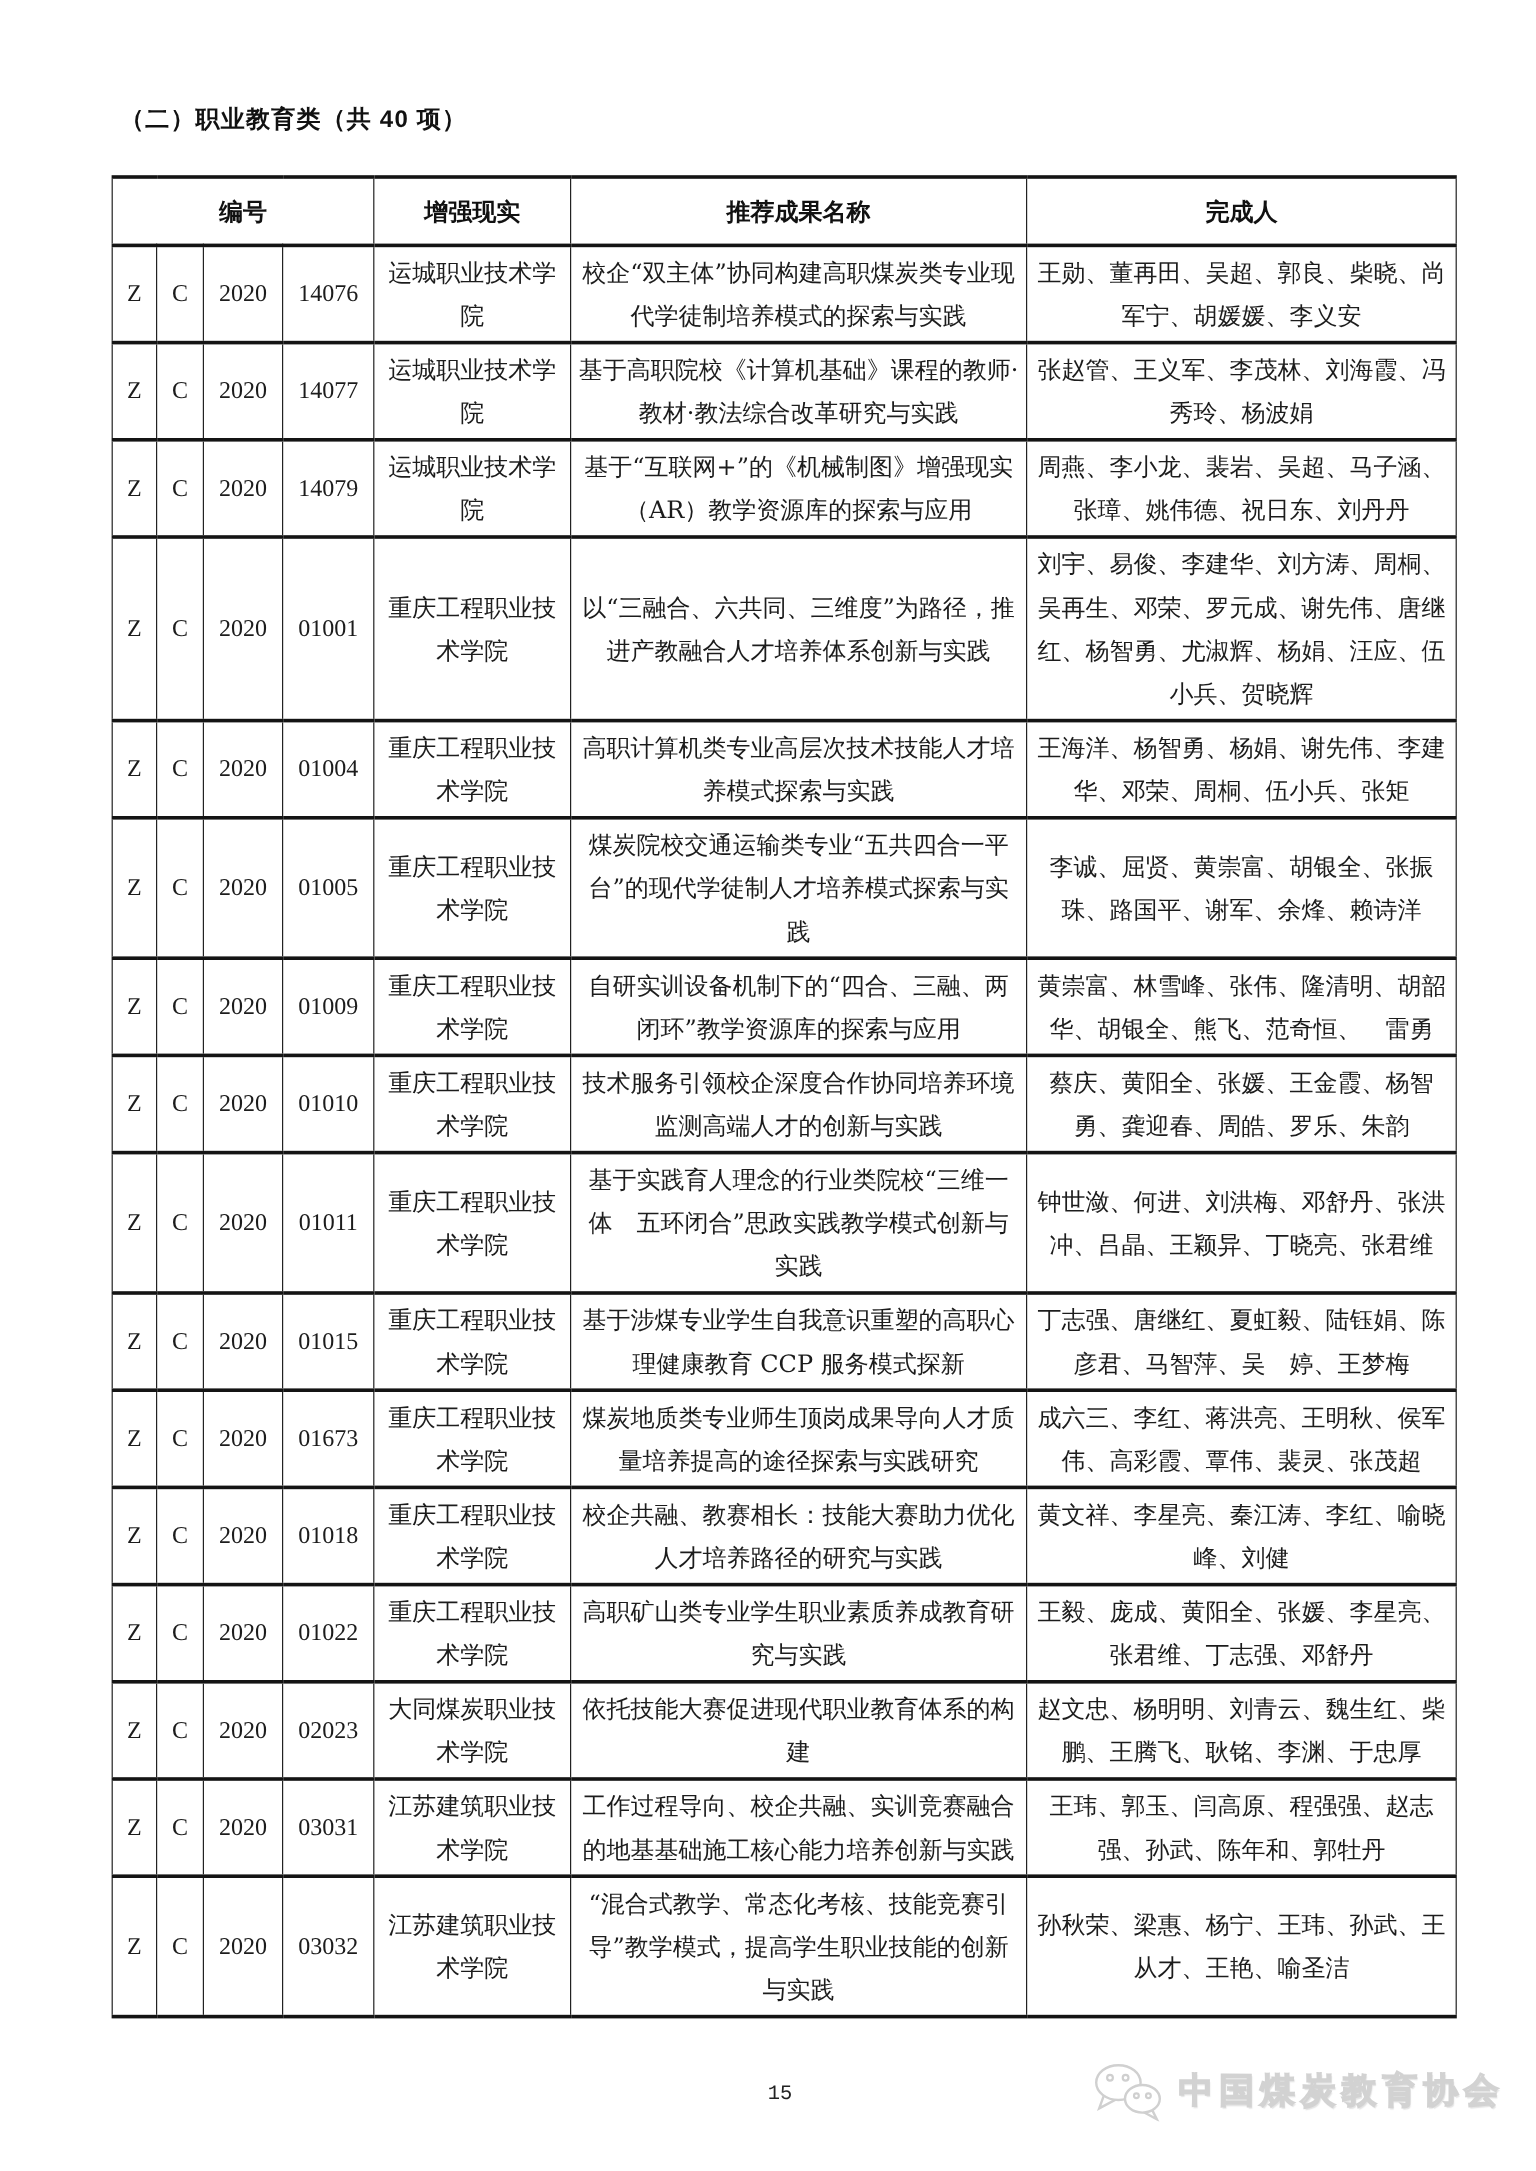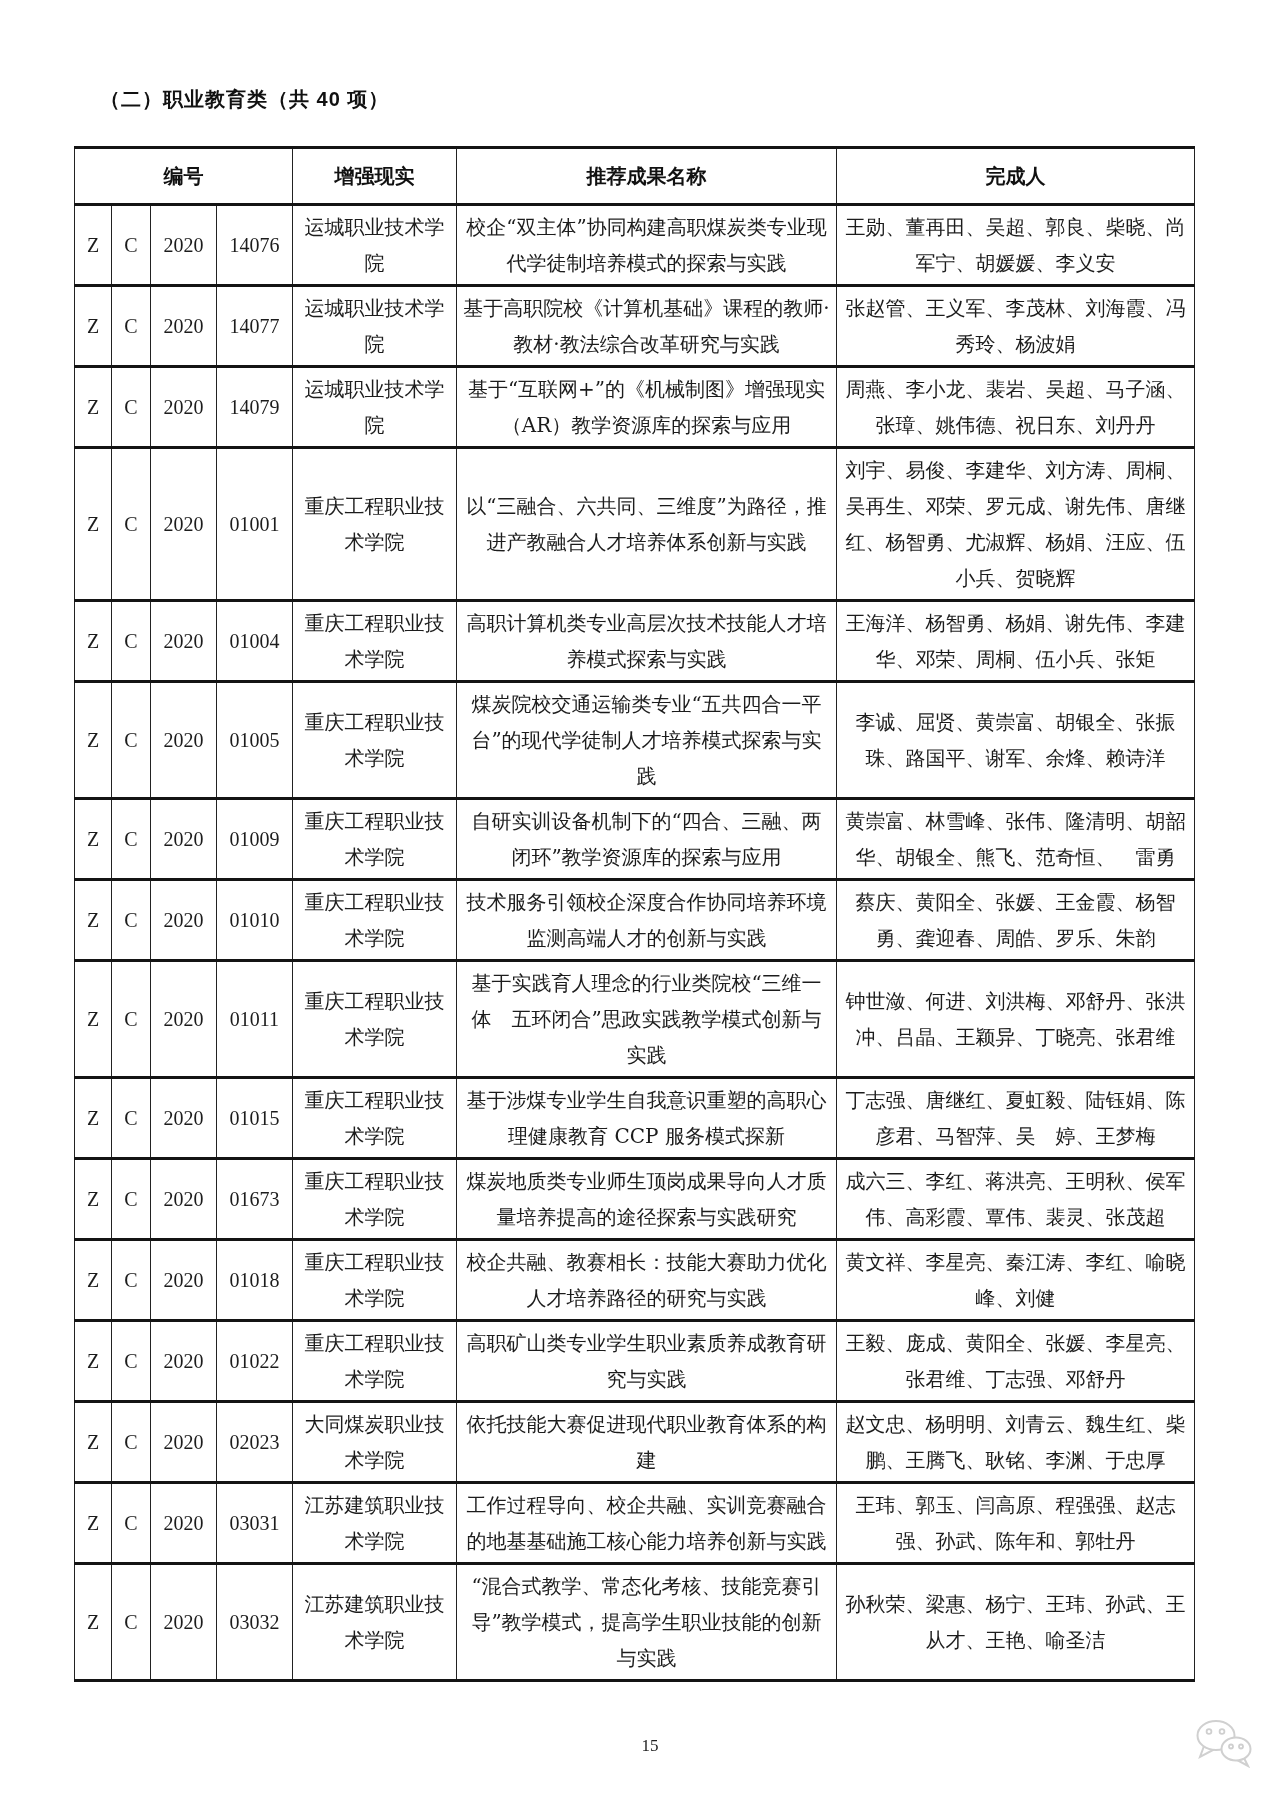--- a/index.html
+++ b/index.html
@@ -20,21 +20,21 @@
     top: 86px;
     margin: 0;
     font-family: "Liberation Sans", "DejaVu Sans", sans-serif;
     font-weight: bold;
     font-size: 20px;
     letter-spacing: 1px;
     color: #111;
   }
   table.results {
     position: absolute;
-    left: 74px;
+    left: 93px;
     top: 146px;
     width: 1120px;
     border-collapse: collapse;
     table-layout: fixed;
   }
   table.results th,
   table.results td {
     border-left: 1.5px solid #222;
     border-right: 1.5px solid #222;
     border-top: 3px solid #141414;
@@ -68,21 +68,21 @@
     margin-top: 19px;
   }
   .page-number {
     position: absolute;
     left: 0;
     top: 1736px;
     width: 1120px;
     margin-left: 90px;
     text-align: center;
     font-size: 17px;
-    font-family: Liberation Serif, serif;
+    font-family: Liberation Mono, monospace;
     color: #222;
   }
   .watermark {
     position: absolute;
     right: 26px;
     top: 1718px;
     display: flex;
     align-items: center;
     gap: 12px;
   }
@@ -292,13 +292,14 @@
       <path d="M50,40 L54,48 L43,42 Z"></path>
       <ellipse cx="42" cy="31" rx="14.5" ry="11.5"></ellipse>
     </g>
     <g fill="none" stroke="#cfcfcf" stroke-width="1.8">
       <circle cx="15" cy="13.5" r="2.4"></circle>
       <circle cx="28" cy="13.5" r="2.4"></circle>
       <circle cx="37" cy="28.5" r="2"></circle>
       <circle cx="47" cy="28.5" r="2"></circle>
     </g>
   </svg>
+  <span class="watermark-text">中国煤炭教育协会</span>
 </div>
 
 </body></html>

